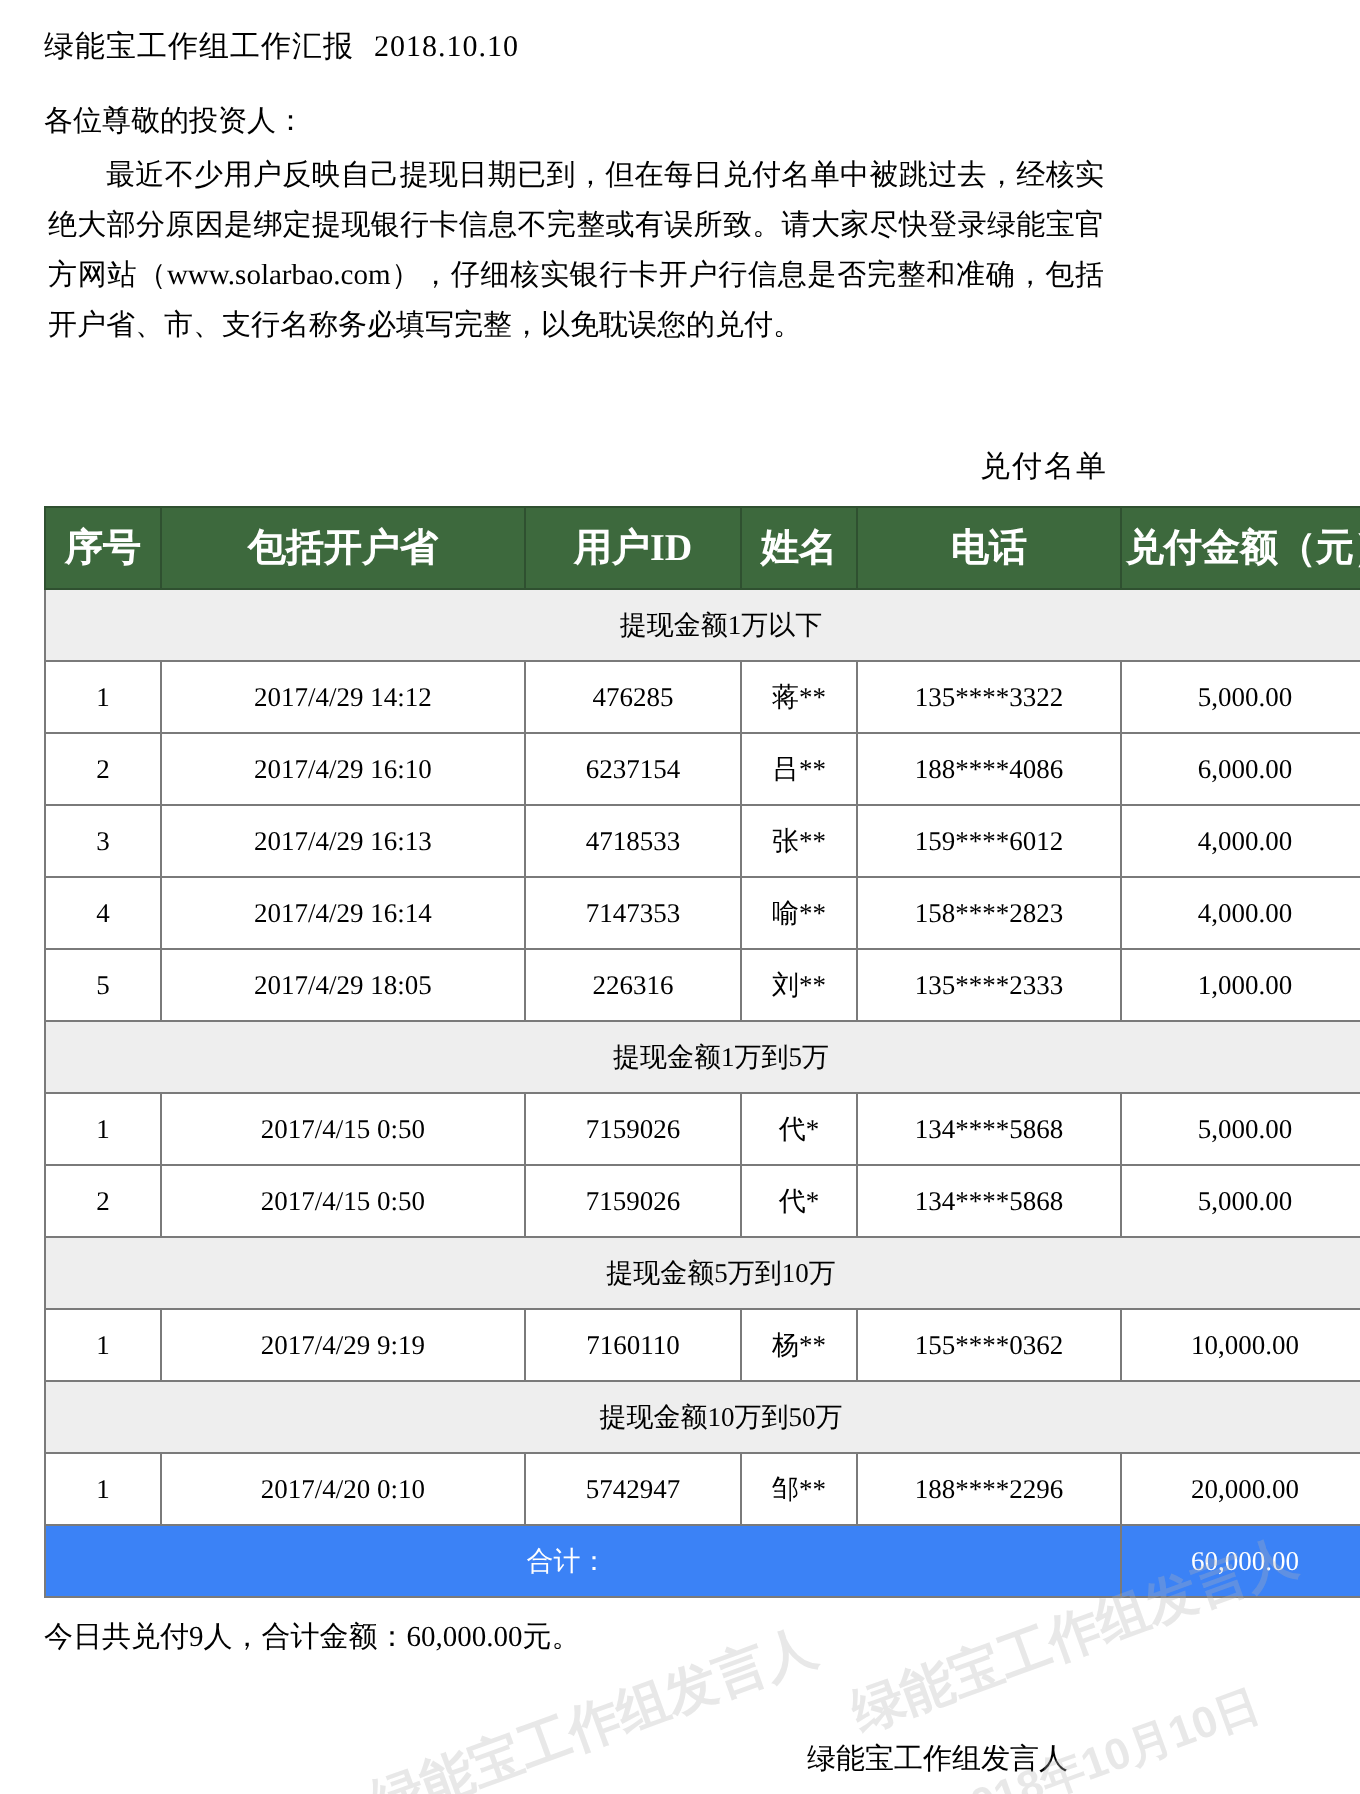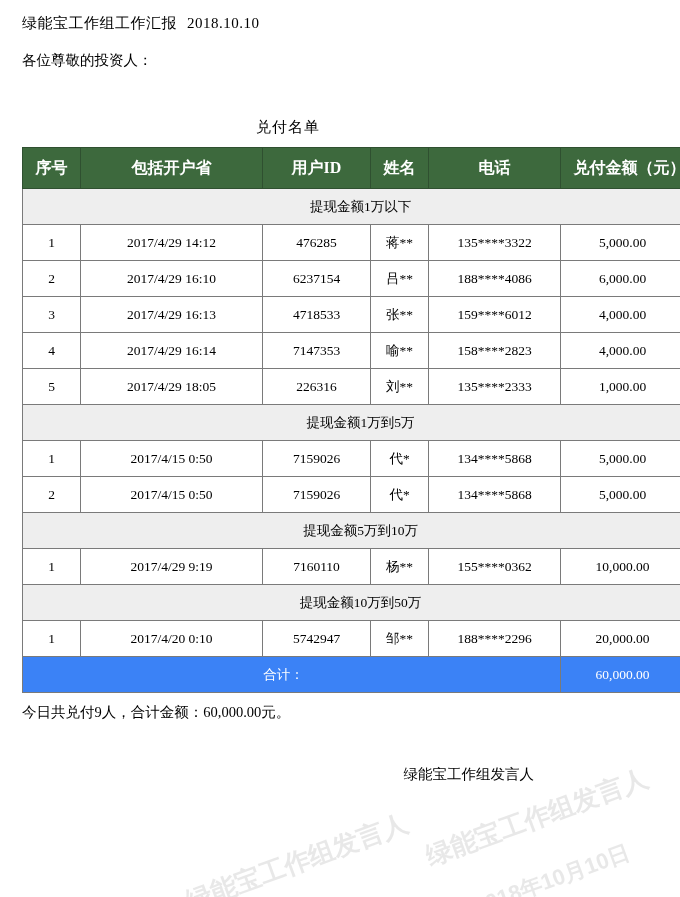--- a/index.html
+++ b/index.html
@@ -38,21 +38,21 @@
     margin-bottom: 6px;
   }
   .body-para {
     font-size: 14.5px;
     line-height: 25px;
     text-align: justify;
     text-indent: 2em;
     margin: 0 2px 0 2px;
   }
   .table-title {
-    text-align: center;
+    text-align: right;
     font-size: 15px;
     margin-top: 48px;
     margin-bottom: 10px;
     letter-spacing: 1px;
   }
   table.payout {
     border-collapse: collapse;
     width: 636px;
     margin: 0 auto;
     table-layout: fixed;
@@ -64,21 +64,21 @@
     padding: 0;
     height: 35px;
     text-align: center;
     vertical-align: middle;
     white-space: nowrap;
   }
   table.payout thead th {
     background: #3d693d;
     color: #ffffff;
     font-weight: bold;
-    font-size: 16px;
+    font-size: 19px;
     height: 40px;
     border-color: #2f5030;
   }
   .group-row td {
     background: #eeeeee;
     font-size: 13.5px;
     height: 30px;
   }
   .amount-cell {
     text-align: right;
@@ -144,20 +144,21 @@
 <body>
 
 <div class="page">
 
   <div class="header-line">
     <span>绿能宝工作组工作汇报</span><span class="hdr-date">2018.10.10</span>
   </div>
 
   <div class="salutation">各位尊敬的投资人：</div>
 
+  <div class="body-para">最近不少用户反映自己提现日期已到，但在每日兑付名单中被跳过去，经核实绝大部分原因是绑定提现银行卡信息不完整或有误所致。请大家尽快登录绿能宝官方网站（www.solarbao.com），仔细核实银行卡开户行信息是否完整和准确，包括开户省、市、支行名称务必填写完整，以免耽误您的兑付。</div>
 
   <div class="table-title">兑付名单</div>
 
   <table class="payout">
     <colgroup>
       <col class="c-seq">
         <col class="c-time">
         <col class="c-uid">
         <col class="c-name">
         <col class="c-phone">

